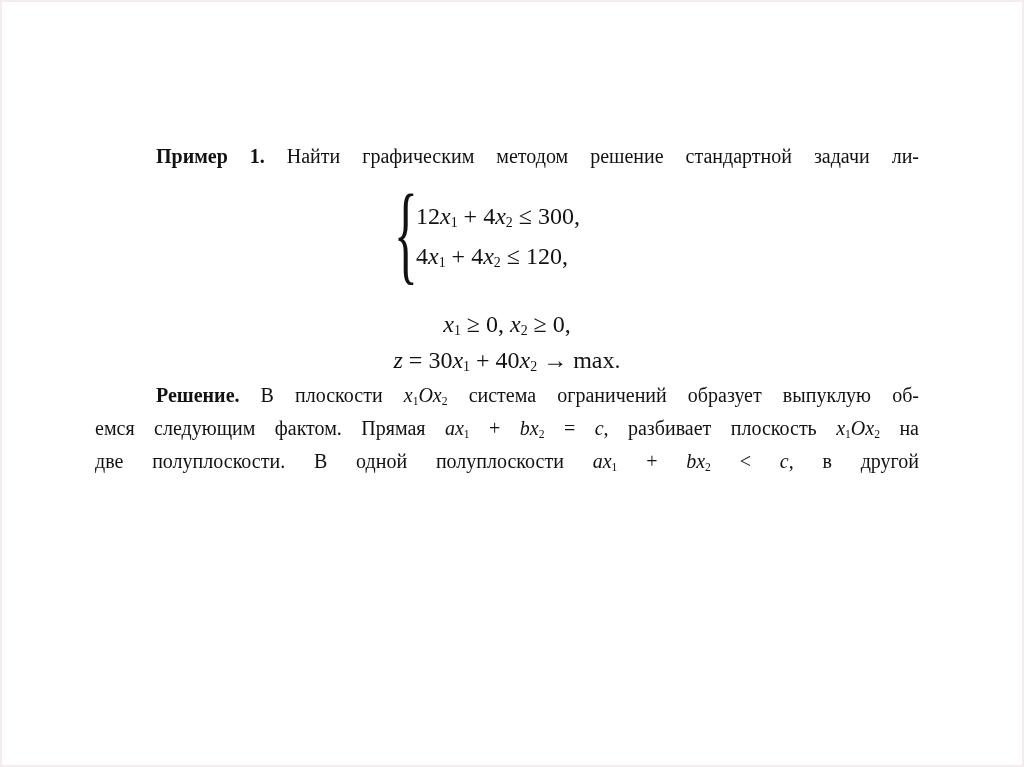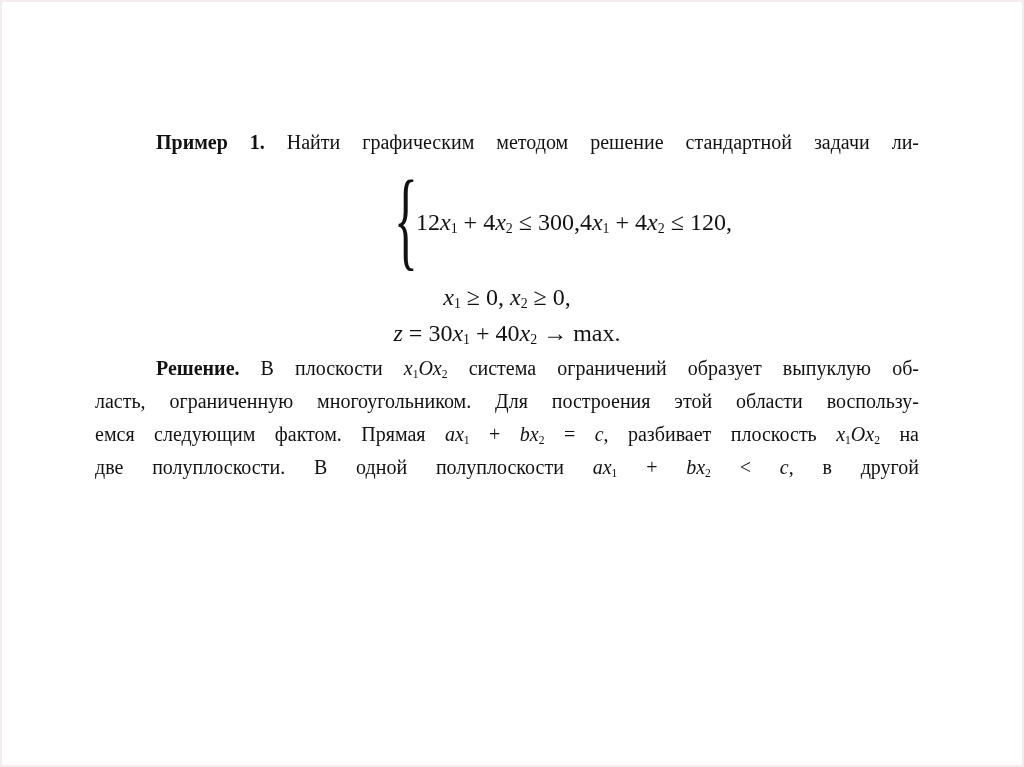--- a/index.html
+++ b/index.html
@@ -14,21 +14,21 @@
     box-sizing: border-box;
     background: #ffffff;
     border: 2px solid #f4ecec;
     font-family: "Liberation Serif", "DejaVu Serif", serif;
     color: #121212;
     overflow: hidden;
   }
   .content {
     position: absolute;
     left: 93px;
-    top: 124px;
+    top: 138px;
     width: 824px;
   }
   
   .tline {
     margin: 0;
     font-size: 20px;
     line-height: 33px;
     text-align: justify;
     word-spacing: 1px;
   }
@@ -49,35 +49,35 @@
     top: -6px;
     font-size: 110px;
     line-height: 126px;
     font-weight: 400;
     transform: scaleX(0.45);
     transform-origin: left center;
     color: #121212;
   }
   .eq-rows {
     display: flex;
-    flex-direction: row;
+    flex-direction: column;
     align-items: flex-start;
   }
   .eq-row {
     font-size: 24px;
     line-height: 40px;
     white-space: pre;
   }
   
   .eq-line {
     font-size: 24px;
     text-align: center;
     white-space: pre;
   }
-  .eq-line.constraint { line-height: 30px; margin-top: 0; }
+  .eq-line.constraint { line-height: 30px; margin-top: 13px; }
   .eq-line.objective  { line-height: 38px; margin-top: 2px; }
   
   .r-n { }
   .r-b { font-weight: bold; }
   .r-i { font-style: italic; }
   .r-sub {
     font-size: 0.58em;
     vertical-align: -0.22em;
     line-height: 0;
   }
@@ -96,18 +96,17 @@
         <div class="eq-row"><span class="r-n">12</span><span class="r-i">x</span><span class="r-sub">1</span><span class="r-n"> + 4</span><span class="r-i">x</span><span class="r-sub">2</span><span class="r-n"> ≤ 300,</span></div>
         <div class="eq-row"><span class="r-n">4</span><span class="r-i">x</span><span class="r-sub">1</span><span class="r-n"> + 4</span><span class="r-i">x</span><span class="r-sub">2</span><span class="r-n"> ≤ 120,</span></div>
       </div>
     </div>
 
     <div class="eq-line constraint"><span class="r-i">x</span><span class="r-sub">1</span><span class="r-n"> ≥ 0, </span><span class="r-i">x</span><span class="r-sub">2</span><span class="r-n"> ≥ 0,</span></div>
 
     <div class="eq-line objective"><span class="r-i">z</span><span class="r-n"> = 30</span><span class="r-i">x</span><span class="r-sub">1</span><span class="r-n"> + 40</span><span class="r-i">x</span><span class="r-sub">2</span><span class="r-n"> → max.</span></div>
 
     <p class="tline indent full"><span class="r-b">Решение.</span><span class="r-n"> В плоскости </span><span class="r-i">x</span><span class="r-sub">1</span><span class="r-i">Ox</span><span class="r-sub">2</span><span class="r-n"> система ограничений образует выпуклую об-</span></p>
-    <p class="tline full"><span class="r-n">ласть, ограниченную многоугольником. Для построения этой области воспользу-</span></p>
     <p class="tline full"><span class="r-n">емся следующим фактом. Прямая </span><span class="r-i">ax</span><span class="r-sub">1</span><span class="r-n"> + </span><span class="r-i">bx</span><span class="r-sub">2</span><span class="r-n"> = </span><span class="r-i">c</span><span class="r-n">, разбивает плоскость </span><span class="r-i">x</span><span class="r-sub">1</span><span class="r-i">Ox</span><span class="r-sub">2</span><span class="r-n"> на</span></p>
     <p class="tline full"><span class="r-n">две полуплоскости. В одной полуплоскости </span><span class="r-i">ax</span><span class="r-sub">1</span><span class="r-n"> + </span><span class="r-i">bx</span><span class="r-sub">2</span><span class="r-n"> &lt; </span><span class="r-i">c</span><span class="r-n">, в другой</span></p>
 
   </div>
 </div>
 
 </body></html>

